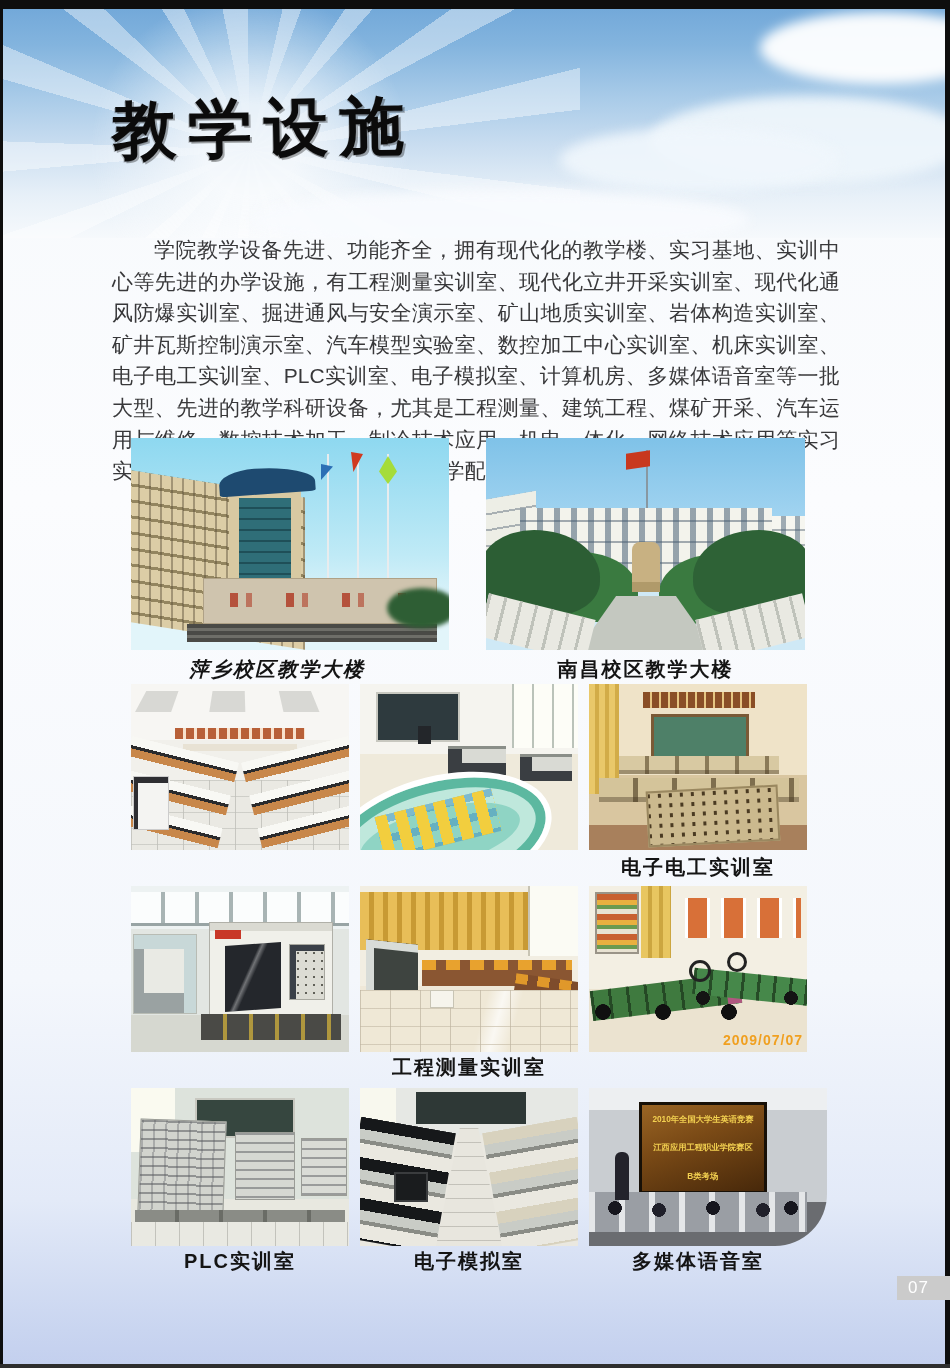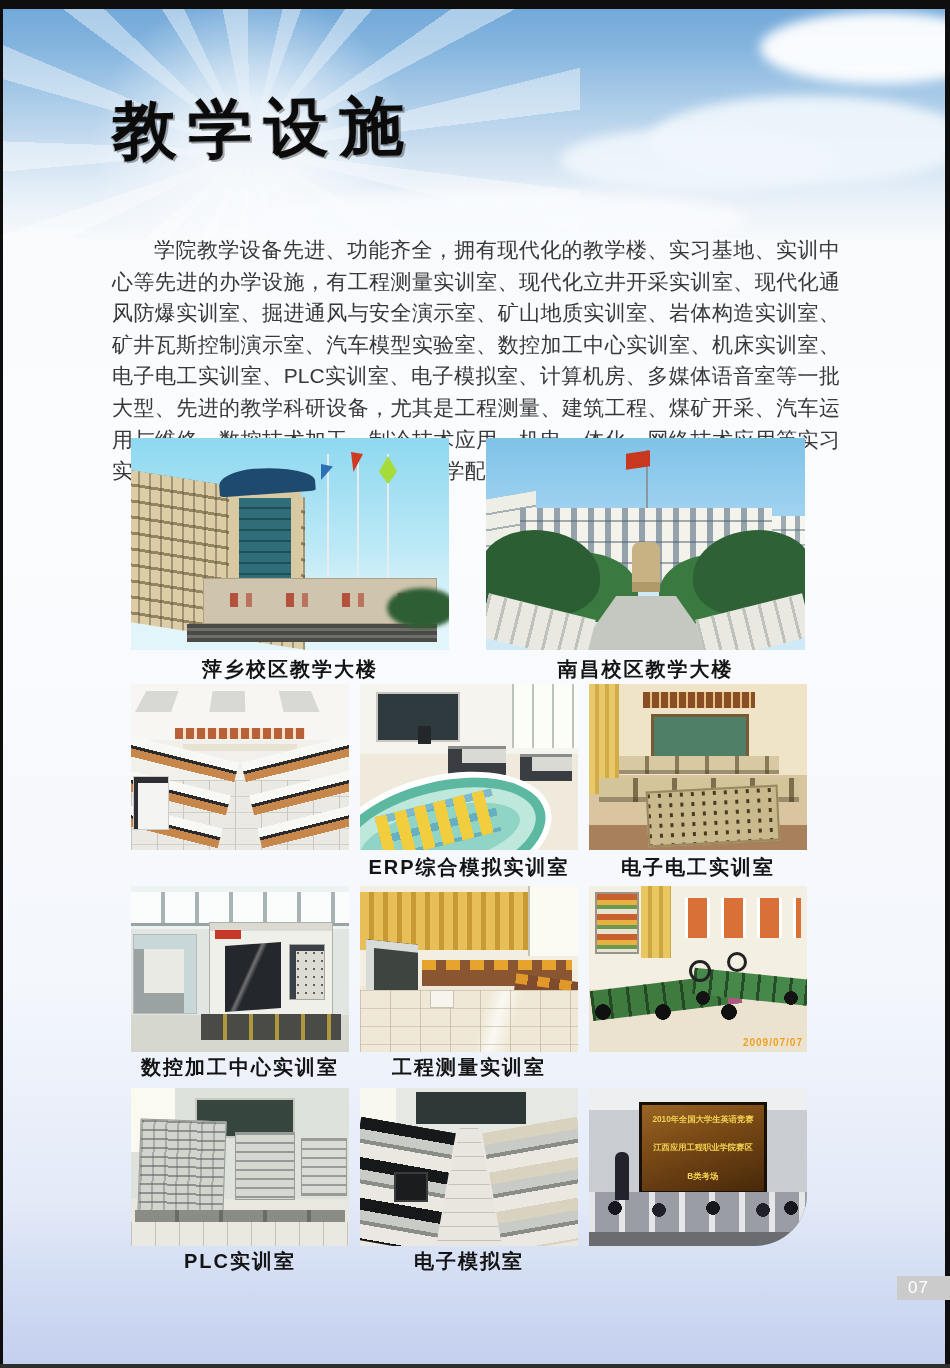--- a/index.html
+++ b/index.html
@@ -188,21 +188,21 @@
      background-image:repeating-linear-gradient(90deg,rgba(30,60,30,.8) 0 3px,transparent 3px 16px);}
   .p7-wheels1{left:0px;top:118px;width:160px;height:16px;
      background:radial-gradient(circle 8px at 14px 8px,#101010 95%,transparent 100%),
                 radial-gradient(circle 8px at 74px 8px,#101010 95%,transparent 100%),
                 radial-gradient(circle 8px at 140px 8px,#101010 95%,transparent 100%);}
   .p7-wheels2{right:-4px;top:104px;width:120px;height:16px;
      background:radial-gradient(circle 7px at 12px 8px,#141414 95%,transparent 100%),
                 radial-gradient(circle 7px at 100px 8px,#141414 95%,transparent 100%);}
   .p7-steer1{left:100px;top:74px;width:16px;height:16px;border-radius:50%;border:3px solid #222;}
   .p7-steer2{right:60px;top:66px;width:14px;height:14px;border-radius:50%;border:3px solid #222;}
-  .p7-date{position:absolute;right:4px;bottom:4px;font-size:10px;font-weight:bold;color:#F0A020;letter-spacing:1px;}
+  .p7-date{position:absolute;right:4px;bottom:4px;font-size:14px;font-weight:bold;color:#F0A020;letter-spacing:1px;}
 
   
   .p8{background:linear-gradient(180deg,#DDE3DC 0 70%,#E8E8E0 70%);}
   .p8-win{left:0;top:0;width:44px;height:64px;background:#FAFAF0;}
   .p8-board{left:64px;top:10px;width:96px;height:36px;background:#36463F;border:2px solid #C8C8C0;}
   .p8-panel1{left:8px;top:32px;width:84px;height:92px;background:#D2D4CE;border:1px solid #9A9C96;transform:rotate(2deg);
      background-image:repeating-linear-gradient(180deg,rgba(90,92,96,.55) 0 2px,transparent 2px 9px),
                       repeating-linear-gradient(90deg,rgba(120,122,126,.45) 0 2px,transparent 2px 12px);}
   .p8-panel2{left:104px;top:44px;width:58px;height:66px;background:#D6D8D2;border:1px solid #9A9C96;
      background-image:repeating-linear-gradient(180deg,rgba(90,92,96,.5) 0 2px,transparent 2px 9px);}
@@ -219,21 +219,21 @@
   .p9-win{left:0;top:0;width:36px;height:56px;background:#F8F8EE;}
   .p9-aisle{left:76px;top:40px;width:66px;height:118px;background:#E8E6DE;clip-path:polygon(36% 0,64% 0,100% 100%,0 100%);
      background-image:repeating-linear-gradient(180deg,rgba(180,178,170,.7) 0 1px,transparent 1px 14px);}
   .p9-desksL{left:-10px;top:36px;width:96px;height:122px;transform:rotate(10deg);
      background:repeating-linear-gradient(180deg,#16181A 0 12px,#C9CCC6 12px 22px,#8A8C86 22px 26px,transparent 26px 40px);}
   .p9-desksR{right:-10px;top:36px;width:96px;height:122px;transform:rotate(-10deg);
      background:repeating-linear-gradient(180deg,#D8D2BE 0 12px,#C9CCC6 12px 22px,#8A8C86 22px 26px,transparent 26px 40px);}
   .p9-crt{left:34px;top:84px;width:30px;height:26px;background:#1A1C1E;border:2px solid #3A3C3E;}
 
   
-  .p10{background:linear-gradient(180deg,#EDEFF1 0 14%,#C9CDD1 14% 72%,#6A6C70 72%);border-bottom-right-radius:52px;}
+  .p10{background:linear-gradient(180deg,#EDEFF1 0 14%,#C9CDD1 14% 72%,#6A6C70 72%);border-bottom-right-radius:52px;padding-left:20px;}
   .p10-screen{left:50px;top:14px;width:122px;height:86px;background:#171007;padding:3px;}
   .p10-slide{width:100%;height:100%;box-sizing:border-box;display:flex;flex-direction:column;justify-content:space-around;align-items:center;
      background:linear-gradient(160deg,#9A6524 0%,#7A4A16 40%,#47280A 100%);}
   .p10-slide span{color:#F2D050;font-size:9px;font-weight:bold;white-space:nowrap;transform:scale(.92);}
   .p10-booths{left:0;top:104px;width:218px;height:40px;
      background:repeating-linear-gradient(90deg,#E4E6E8 0 6px,#9A9EA4 6px 30px);}
   .p10-students{left:6px;top:108px;width:206px;height:26px;
      background:radial-gradient(circle 7px at 20px 12px,#16161E 95%,transparent 100%),
                 radial-gradient(circle 7px at 64px 14px,#20202A 95%,transparent 100%),
                 radial-gradient(circle 7px at 118px 12px,#16161E 95%,transparent 100%),
@@ -283,21 +283,21 @@
     <div class="abs p1-wingR"></div>
     <div class="abs p1-main"></div>
     <div class="abs p1-treeL"></div>
     <div class="abs p1-treeR"></div>
     <div class="abs p1-statue"></div>
     <div class="abs p1-path"></div>
     <div class="abs p1-railL"></div>
     <div class="abs p1-railR"></div>
   </div>
 
-  <div class="caption" style="left:131px;top:656px;width:318px;">萍乡校区教学大楼</div>
+  <div class="caption" style="left:118px;top:656px;width:318px;font-style:italic;">萍乡校区教学大楼</div>
   <div class="caption" style="left:486px;top:656px;width:319px;">南昌校区教学大楼</div>
 
   <div class="ph p2 row2 colA">
     <div class="abs p2-lights"></div>
     <div class="abs p2-banner"></div>
     <div class="abs p2-banner2"></div>
     <div class="abs p2-floor"></div>
     <div class="abs p2-desksL"></div>
     <div class="abs p2-desksR"></div>
     <div class="abs p2-imac"></div>
@@ -315,21 +315,20 @@
 
   <div class="ph p4 row2 colC">
     <div class="abs p4-curtain"></div>
     <div class="abs p4-board"></div>
     <div class="abs p4-sign"></div>
     <div class="abs p4-rowfar"></div>
     <div class="abs p4-rowmid"></div>
     <div class="abs p4-front"></div>
   </div>
 
-  <div class="caption" style="left:360px;top:854px;width:218px;">ERP综合模拟实训室</div>
   <div class="caption" style="left:589px;top:854px;width:218px;">电子电工实训室</div>
 
   <div class="ph p5 row3 colA">
     <div class="abs p5-windows"></div>
     <div class="abs p5-small"></div>
     <div class="abs p5-body"></div>
     <div class="abs p5-win"></div>
     <div class="abs p5-red"></div>
     <div class="abs p5-panel"></div>
     <div class="abs p5-base"></div>
@@ -351,21 +350,20 @@
     <div class="abs p7-posters"></div>
     <div class="abs p7-chassis1"></div>
     <div class="abs p7-chassis2"></div>
     <div class="abs p7-wheels1"></div>
     <div class="abs p7-wheels2"></div>
     <div class="abs p7-steer1"></div>
     <div class="abs p7-steer2"></div>
     <div class="p7-date">2009/07/07</div>
   </div>
 
-  <div class="caption" style="left:131px;top:1054px;width:218px;">数控加工中心实训室</div>
   <div class="caption" style="left:360px;top:1054px;width:218px;">工程测量实训室</div>
 
   <div class="ph p8 row4 colA">
     <div class="abs p8-win"></div>
     <div class="abs p8-board"></div>
     <div class="abs p8-panel1"></div>
     <div class="abs p8-panel2"></div>
     <div class="abs p8-panel3"></div>
     <div class="abs p8-bench"></div>
     <div class="abs p8-floor"></div>
@@ -388,20 +386,21 @@
         <span>B类考场</span>
       </div>
     </div>
     <div class="abs p10-booths"></div>
     <div class="abs p10-students"></div>
     <div class="abs p10-person"></div>
   </div>
 
   <div class="caption" style="left:360px;top:1248px;width:218px;">电子模拟室</div>
   <div class="caption" style="left:131px;top:1248px;width:218px;">PLC实训室</div>
+  <div class="caption" style="left:589px;top:1248px;width:218px;">多媒体语音室</div>
 
   <div class="pagenum">07</div>
 
   <div class="abs frame-top"></div>
   <div class="abs frame-left"></div>
   <div class="abs frame-right"></div>
   <div class="abs frame-bottom"></div>
 
 </div>
 

